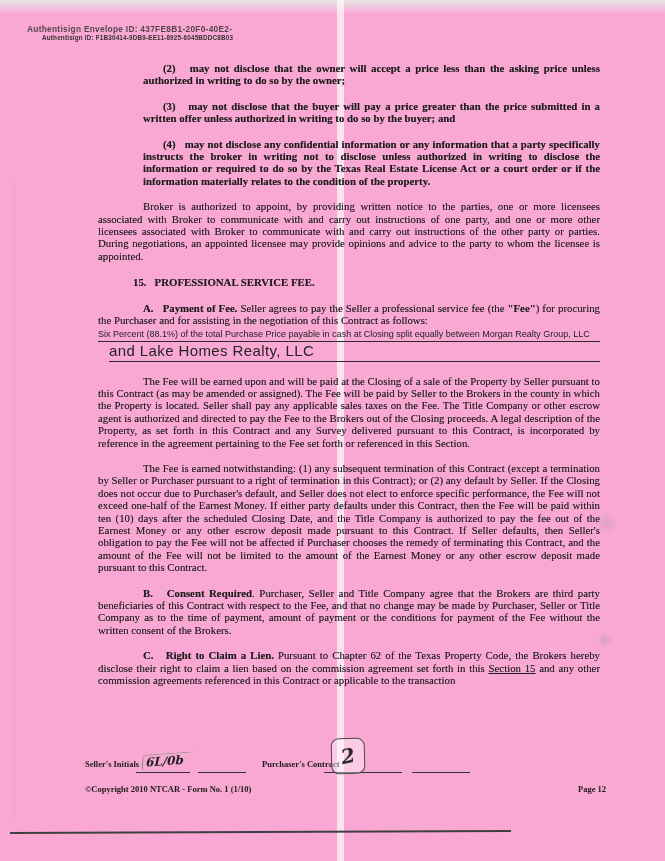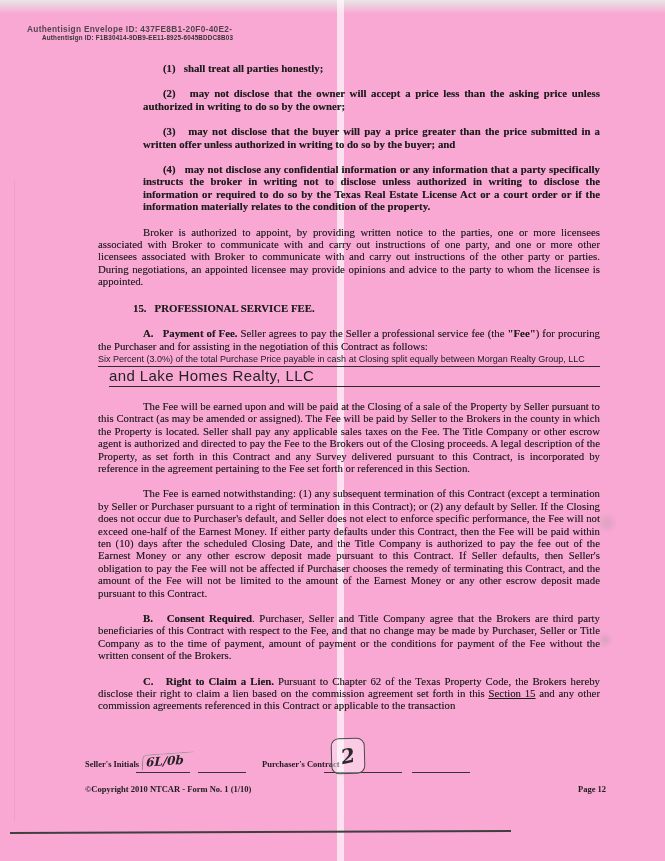--- a/index.html
+++ b/index.html
@@ -76,28 +76,27 @@
 <body>
 
 <div class="page">
 
   <div class="scan-band"></div>
 
   <div class="stamp back">Authentisign Envelope ID: 437FE8B1-20F0-40E2-</div>
   <div class="stamp small">Authentisign ID: F1B30414-9DB9-EE11-8925-6045BDDC8B03</div>
 
   <div class="doc">
-      <div class="blk list"><span>(1)&nbsp;&nbsp; shall treat all parties honestly;</span></div>
       <div class="blk list"><span>(2)&nbsp;&nbsp; may not disclose that the owner will accept a price less than the asking price unless authorized in writing to do so by the owner;</span></div>
       <div class="blk list"><span>(3)&nbsp;&nbsp; may not disclose that the buyer will pay a price greater than the price submitted in a written offer unless authorized in writing to do so by the buyer; and</span></div>
       <div class="blk list"><span>(4)&nbsp;&nbsp; may not disclose any confidential information or any information that a party specifically instructs the broker in writing not to disclose unless authorized in writing to disclose the information or required to do so by the Texas Real Estate License Act or a court order or if the information materially relates to the condition of the property.</span></div>
       <div class="blk para"><span>Broker is authorized to appoint, by providing written notice to the parties, one or more licensees associated with Broker to communicate with and carry out instructions of one party, and one or more other licensees associated with Broker to communicate with and carry out instructions of the other party or parties.  During negotiations, an appointed licensee may provide opinions and advice to the party to whom the licensee is appointed.</span></div>
       <div class="blk heading"><span>15.&nbsp;&nbsp; PROFESSIONAL SERVICE FEE.</span></div>
       <div class="blk para"><span class="b">A.&nbsp;&nbsp; Payment of Fee.</span><span>  Seller agrees to pay the Seller a professional service fee (the </span><span class="b">"Fee"</span><span>) for procuring the Purchaser and for assisting in the negotiation of this Contract as follows:</span></div>
-      <div class="blk fill-small"><span>Six Percent (3.0%) of the total Purchase Price payable in cash at Closing split equally between Morgan Realty Group, LLC</span></div>
+      <div class="blk fill-small"><span>Six Percent (88.1%) of the total Purchase Price payable in cash at Closing split equally between Morgan Realty Group, LLC</span></div>
       <div class="blk fill-large"><span>and Lake Homes Realty, LLC</span></div>
       <div class="blk para"><span>The Fee will be earned upon and will be paid at the Closing of a sale of the Property by Seller pursuant to this Contract (as may be amended or assigned).  The Fee will be paid by Seller to the Brokers in the county in which the Property is located.  Seller shall pay any applicable sales taxes on the Fee.  The Title Company or other escrow agent is authorized and directed to pay the Fee to the Brokers out of the Closing proceeds.  A legal description of the Property, as set forth in this Contract and any Survey delivered pursuant to this Contract, is incorporated by reference in the agreement pertaining to the Fee set forth or referenced in this Section.</span></div>
       <div class="blk para"><span>The Fee is earned notwithstanding: (1) any subsequent termination of this Contract (except a termination by Seller or Purchaser pursuant to a right of termination in this Contract); or (2) any default by Seller.  If the Closing does not occur due to Purchaser's default, and Seller does not elect to enforce specific performance, the Fee will not exceed one-half of the Earnest Money.  If either party defaults under this Contract, then the Fee will be paid within ten (10) days after the scheduled Closing Date, and the Title Company is authorized to pay the fee out of the Earnest Money or any other escrow deposit made pursuant to this Contract.  If Seller defaults, then Seller's obligation to pay the Fee will not be affected if Purchaser chooses the remedy of terminating this Contract, and the amount of the Fee will not be limited to the amount of the Earnest Money or any other escrow deposit made pursuant to this Contract.</span></div>
       <div class="blk para"><span class="b">B.&nbsp;&nbsp; Consent Required</span><span>.  Purchaser, Seller and Title Company agree that the Brokers are third party beneficiaries of this Contract with respect to the Fee, and that no change may be made by Purchaser, Seller or Title Company as to the time of payment, amount of payment or the conditions for payment of the Fee without the written consent of the Brokers.</span></div>
       <div class="blk para"><span class="b">C.&nbsp;&nbsp; Right to Claim a Lien.</span><span>  Pursuant to Chapter 62 of the Texas Property Code, the Brokers hereby disclose their right to claim a lien based on the commission agreement set forth in this </span><span class="u">Section 15</span><span> and any other commission agreements referenced in this Contract or applicable to the transaction</span></div>
     </div>
 
   <div class="smudge" style="left:596px;top:512px;width:22px;height:22px"></div>
   <div class="smudge" style="left:596px;top:632px;width:18px;height:16px"></div>
 

